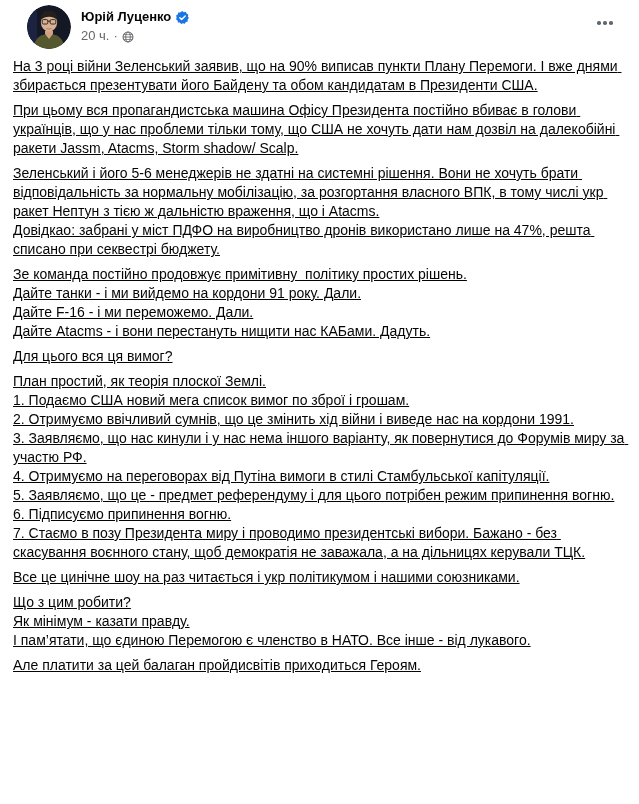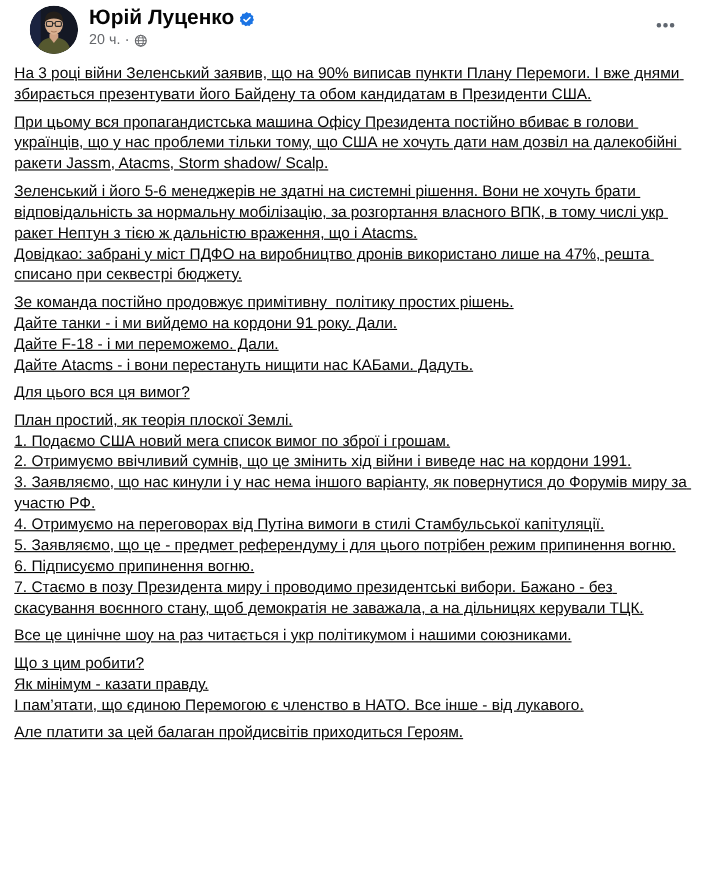--- a/index.html
+++ b/index.html
@@ -27,21 +27,21 @@
     width: 44px; height: 44px;
     border-radius: 50%;
     overflow: hidden;
     flex: 0 0 44px;
     cursor: pointer;
   }
   .avatar svg { display: block; }
   .header-info { margin-left: 10px; padding-top: 3px; }
   .author-row { display: flex; align-items: center; gap: 5px; }
   .author-name {
-    font-size: 19px;
+    font-size: 13px;
     font-weight: 700;
     color: var(--text-primary, #050505);
     line-height: 18px;
     cursor: pointer;
   }
   .verified-badge { display: inline-flex; align-items: center; }
   .meta-row {
     display: flex;
     align-items: flex-end;
     gap: 4px;
@@ -149,21 +149,21 @@
 
   </div>
 
   <div class="post-body">
       <div class="paragraph">На 3 році війни Зеленський заявив, що на 90% виписав пункти Плану Перемоги. І вже днями збирається презентувати його Байдену та обом кандидатам в Президенти США.</div>
       <div class="paragraph">При цьому вся пропагандистська машина Офісу Президента постійно вбиває в голови українців, що у нас проблеми тільки тому, що США не хочуть дати нам дозвіл на далекобійні ракети Jassm, Atacms, Storm shadow/ Scalp.</div>
       <div class="paragraph">Зеленський і його 5-6 менеджерів не здатні на системні рішення. Вони не хочуть брати відповідальність за нормальну мобілізацію, за розгортання власного ВПК, в тому числі укр ракет Нептун з тією ж дальністю враження, що і Atacms.
 Довідкао: забрані у міст ПДФО на виробництво дронів використано лише на 47%, решта списано при секвестрі бюджету.</div>
       <div class="paragraph">Зе команда постійно продовжує примітивну  політику простих рішень.
 Дайте танки - і ми вийдемо на кордони 91 року. Дали.
-Дайте F-18 - і ми переможемо. Дали.
+Дайте F-16 - і ми переможемо. Дали.
 Дайте Atacms - і вони перестануть нищити нас КАБами. Дадуть.</div>
       <div class="paragraph">Для цього вся ця вимог?</div>
       <div class="paragraph">План простий, як теорія плоскої Землі.
 1. Подаємо США новий мега список вимог по зброї і грошам.
 2. Отримуємо ввічливий сумнів, що це змінить хід війни і виведе нас на кордони 1991.
 3. Заявляємо, що нас кинули і у нас нема іншого варіанту, як повернутися до Форумів миру за участю РФ.
 4. Отримуємо на переговорах від Путіна вимоги в стилі Стамбульської капітуляції.
 5. Заявляємо, що це - предмет референдуму і для цього потрібен режим припинення вогню.
 6. Підписуємо припинення вогню.
 7. Стаємо в позу Президента миру і проводимо президентські вибори. Бажано - без скасування воєнного стану, щоб демократія не заважала, а на дільницях керували ТЦК.</div>

